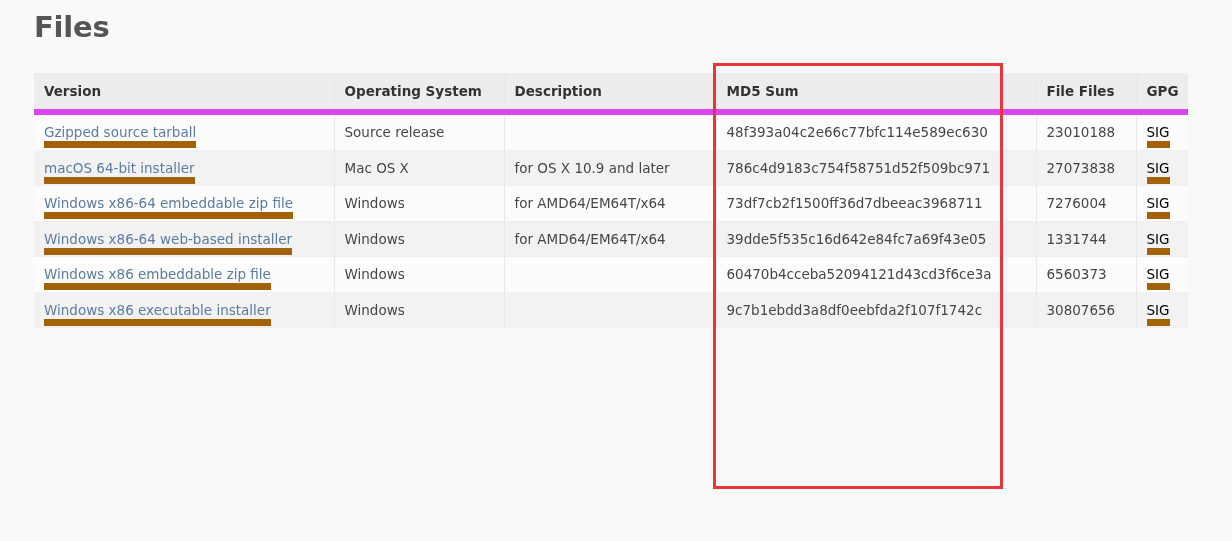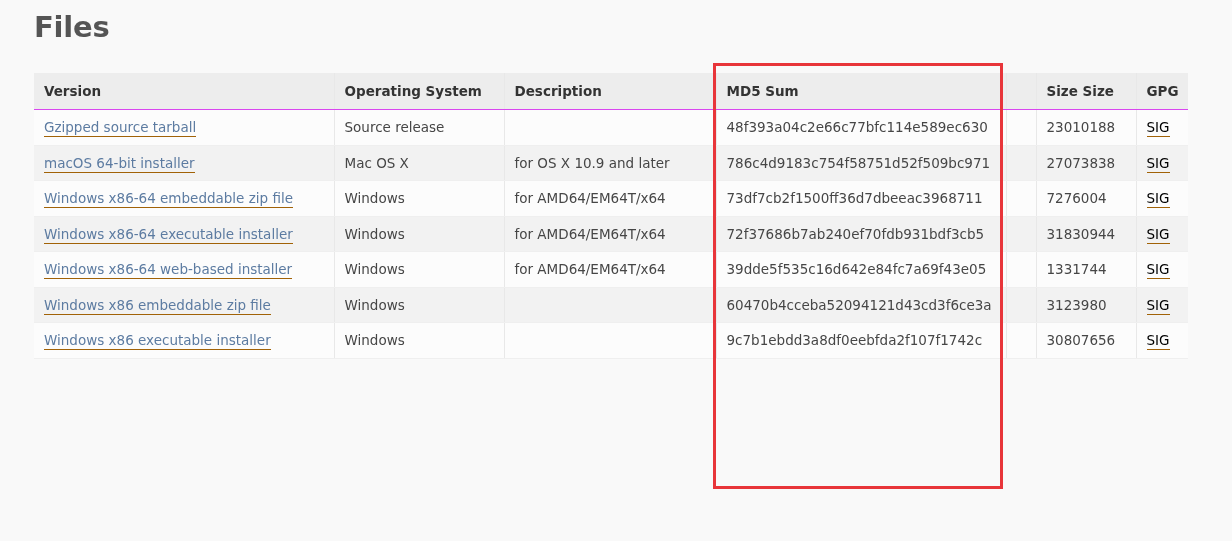--- a/index.html
+++ b/index.html
@@ -66,21 +66,21 @@
   table.files td:last-child {
     border-right: none;
   }
 
   table.files thead th {
     background: #ededed;
     color: #333333;
     font-weight: bold;
     font-size: 13.5px;
     height: 36px;
-    border-bottom: 1px solid #d946ef;
+    border-bottom: 6px solid #d946ef;
   }
 
   table.files tbody tr:nth-child(odd)  { background: #fcfcfc; }
   table.files tbody tr:nth-child(even) { background: #f2f2f2; }
 
   table.files tbody td {
     color: #464646;
   }
 
   
@@ -90,21 +90,21 @@
   col.c-md5     { width: 290px; }
   col.c-gap     { width: 30px;  }
   col.c-size    { width: 100px; }
   col.c-gpg     { width: 52px;  }
 
   
   a.dl-link,
   a.sig-link {
     color: #5c7ba1;
     text-decoration: none;
-    border-bottom: 1px solid #a16207;
+    border-bottom: 7px solid #a16207;
     padding-bottom: 1px;
     cursor: pointer;
   }
   a.sig-link { color: #000000; }
 
   .md5-cell { color: #464646; }
 
   
   .highlight-box {
     position: absolute;
@@ -136,21 +136,21 @@
         <col class="c-size">
         <col class="c-gpg">
       </colgroup>
       <thead>
         <tr>
           <th>Version</th>
           <th>Operating System</th>
           <th>Description</th>
           <th>MD5 Sum</th>
           <th></th>
-          <th>Size Size</th>
+          <th>File Files</th>
           <th>GPG</th>
         </tr>
       </thead>
       <tbody id="files-body">
           <tr>
             <td><a class="dl-link">Gzipped source tarball</a></td>
             <td>Source release</td>
             <td></td>
             <td class="md5-cell">48f393a04c2e66c77bfc114e589ec630</td>
             <td></td>
@@ -169,44 +169,35 @@
           <tr>
             <td><a class="dl-link">Windows x86-64 embeddable zip file</a></td>
             <td>Windows</td>
             <td>for AMD64/EM64T/x64</td>
             <td class="md5-cell">73df7cb2f1500ff36d7dbeeac3968711</td>
             <td></td>
             <td>7276004</td>
             <td><a class="sig-link">SIG</a></td>
           </tr>
           <tr>
-            <td><a class="dl-link">Windows x86-64 executable installer</a></td>
-            <td>Windows</td>
-            <td>for AMD64/EM64T/x64</td>
-            <td class="md5-cell">72f37686b7ab240ef70fdb931bdf3cb5</td>
-            <td></td>
-            <td>31830944</td>
-            <td><a class="sig-link">SIG</a></td>
-          </tr>
-          <tr>
             <td><a class="dl-link">Windows x86-64 web-based installer</a></td>
             <td>Windows</td>
             <td>for AMD64/EM64T/x64</td>
             <td class="md5-cell">39dde5f535c16d642e84fc7a69f43e05</td>
             <td></td>
             <td>1331744</td>
             <td><a class="sig-link">SIG</a></td>
           </tr>
           <tr>
             <td><a class="dl-link">Windows x86 embeddable zip file</a></td>
             <td>Windows</td>
             <td></td>
             <td class="md5-cell">60470b4cceba52094121d43cd3f6ce3a</td>
             <td></td>
-            <td>3123980</td>
+            <td>6560373</td>
             <td><a class="sig-link">SIG</a></td>
           </tr>
           <tr>
             <td><a class="dl-link">Windows x86 executable installer</a></td>
             <td>Windows</td>
             <td></td>
             <td class="md5-cell">9c7b1ebdd3a8df0eebfda2f107f1742c</td>
             <td></td>
             <td>30807656</td>
             <td><a class="sig-link">SIG</a></td>

